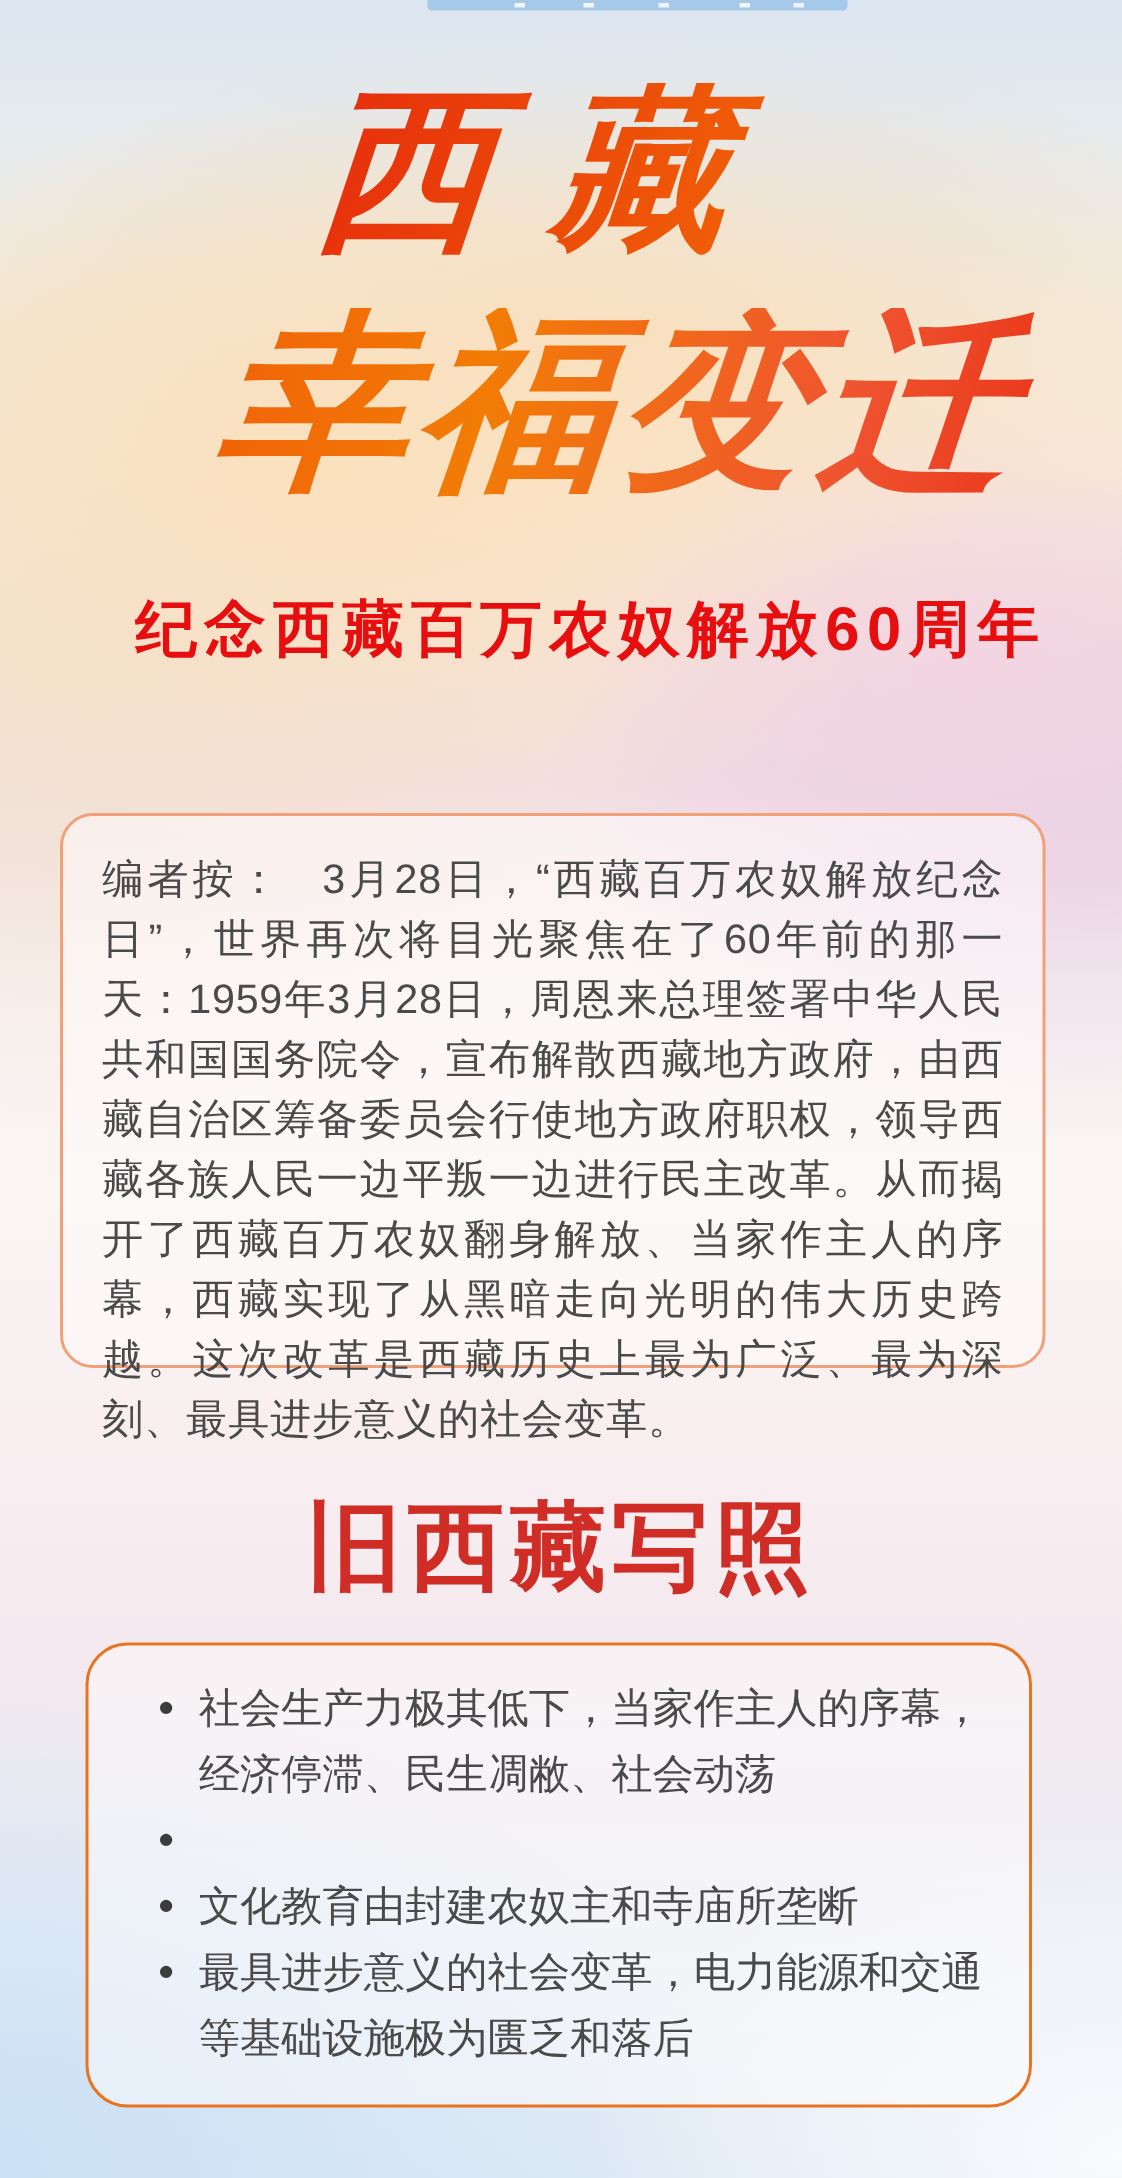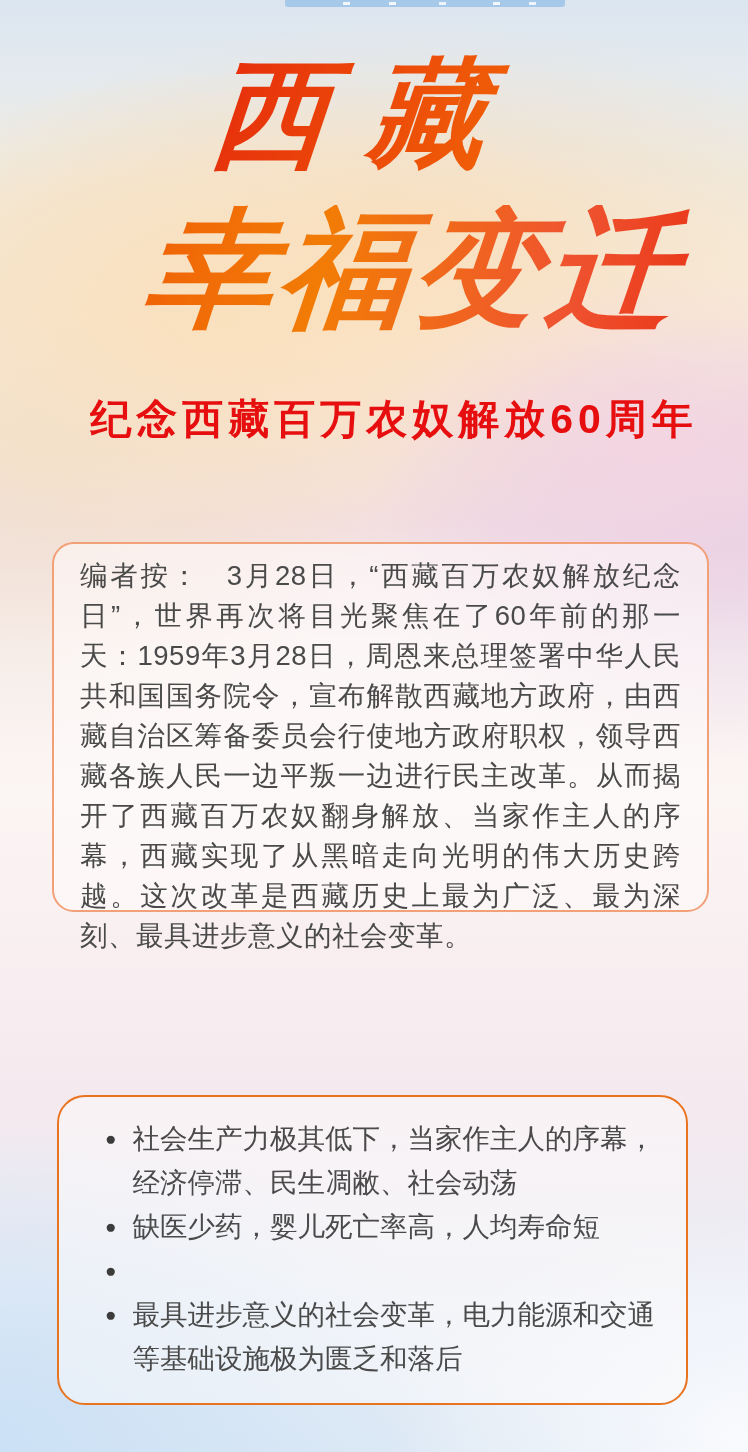--- a/index.html
+++ b/index.html
@@ -42,24 +42,24 @@
     top:205px;font-size:128px;letter-spacing:6px;
     background-image:linear-gradient(95deg,#f05a08 5%,#f27c06 38%,#ef5430 70%,#e6270e 98%);
     -webkit-background-clip:text;background-clip:text;
     transform:translateX(40px) skewX(-5deg);
   }
   .subtitle{
     position:absolute;top:392px;left:0;width:100%;text-align:center;
     font-size:41px;font-weight:bold;letter-spacing:5px;color:#e60e0e;white-space:nowrap;padding-left:20px;
   }
   .editor-box{
-    position:absolute;top:542px;left:52px;width:657px;height:370px;box-sizing:border-box;
+    position:absolute;top:542px;left:40px;width:657px;height:370px;box-sizing:border-box;
     border:2px solid #f2a078;border-radius:22px;
     background:rgba(255,252,251,.55);
-    padding:12px 26px;
+    padding:22px 26px;
   }
   .editor-box p{
     margin:0;font-size:27.5px;line-height:40px;color:#4a4a4a;
     text-align:justify;letter-spacing:.5px;
   }
   .editor-label{margin-right:26px;}
   .section-heading{
     position:absolute;top:988px;left:0;width:100%;text-align:center;
     font-size:64px;font-weight:bold;letter-spacing:4px;color:#cf2d25;
   }
@@ -83,33 +83,34 @@
   <div class="title-line title-line1">西藏</div>
 
   <div class="title-line title-line2">幸福变迁</div>
 
   <div class="subtitle">纪念西藏百万农奴解放60周年</div>
 
   <div class="editor-box">
     <p><span class="editor-label">编者按：</span><span>3月28日，“西藏百万农奴解放纪念日”，世界再次将目光聚焦在了60年前的那一天：1959年3月28日，周恩来总理签署中华人民共和国国务院令，宣布解散西藏地方政府，由西藏自治区筹备委员会行使地方政府职权，领导西藏各族人民一边平叛一边进行民主改革。从而揭开了西藏百万农奴翻身解放、当家作主人的序幕，西藏实现了从黑暗走向光明的伟大历史跨越。这次改革是西藏历史上最为广泛、最为深刻、最具进步意义的社会变革。</span></p>
   </div>
 
+  <div class="section-heading">旧西藏写照</div>
 
   <div class="list-box">
     <ul>
       <li>
         <span class="bullet">●</span>
         <span>社会生产力极其低下，当家作主人的序幕，经济停滞、民生凋敝、社会动荡</span>
       </li>
       <li>
         <span class="bullet">●</span>
-        <span>缺医少药，婴儿死亡率高，人均寿命短</span>
       </li>
       <li>
         <span class="bullet">●</span>
+        <span>文化教育由封建农奴主和寺庙所垄断</span>
       </li>
       <li>
         <span class="bullet">●</span>
         <span>最具进步意义的社会变革，电力能源和交通等基础设施极为匮乏和落后</span>
       </li>
     </ul>
   </div>
 
 </div>
 

